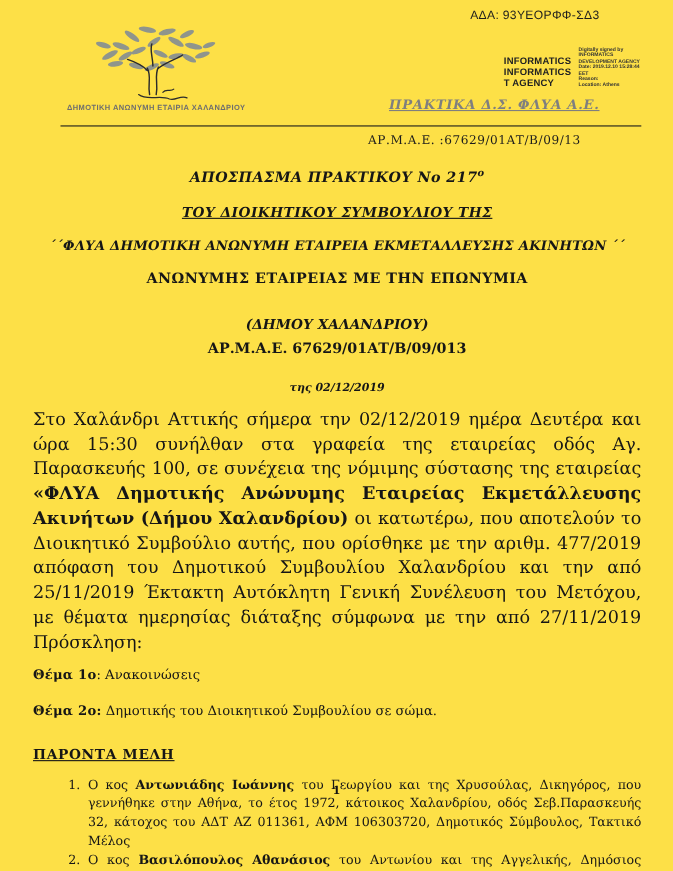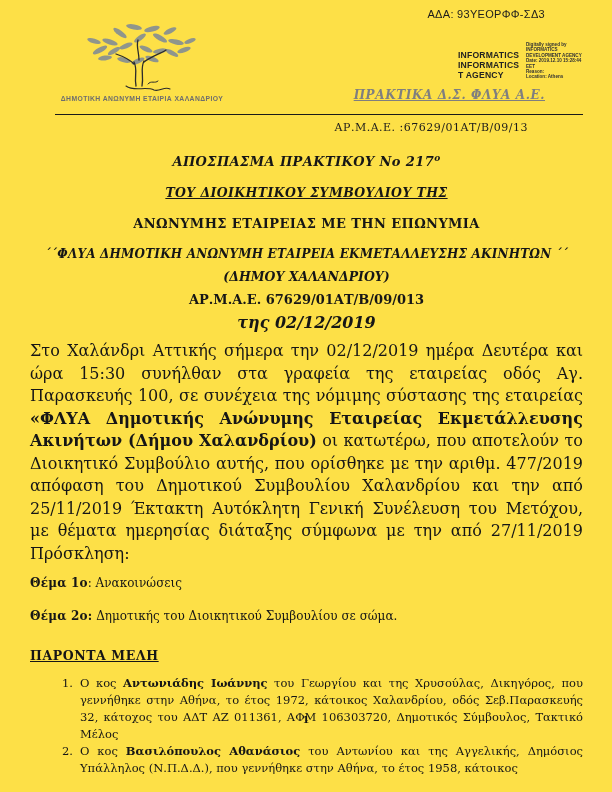--- a/index.html
+++ b/index.html
@@ -48,23 +48,23 @@
   }
   
   .content { position:absolute; top:145px; left:30px; width:553px; }
   .t { text-align:center; line-height:16px; }
   .t1 { margin-top:5px;  font-size:13px;   font-weight:bold; font-style:italic; }
   .t1 .u { letter-spacing:0.4px; }
   .t1 sup { font-size:9px; }
   .t2 { margin-top:15px; font-size:12.5px; font-weight:bold; font-style:italic; text-decoration:underline; letter-spacing:0.4px; }
   .t3 { margin-top:15px; font-size:13px;   font-weight:bold; letter-spacing:0.4px; }
   .t4 { margin-top:14px; font-size:12px;   font-weight:bold; font-style:italic; letter-spacing:0.2px; }
-  .t5 { margin-top:7px;  font-size:12.5px; font-weight:bold; font-style:italic; }
+  .t5 { margin-top:25px;  font-size:12.5px; font-weight:bold; font-style:italic; }
   .t6 { margin-top:7px;  font-size:13px;   font-weight:bold; }
-  .t7 { margin-top:7px;  font-size:16px; font-weight:bold; font-style:italic; }
+  .t7 { margin-top:19px;  font-size:10px; font-weight:bold; font-style:italic; }
   .body-par {
     margin:9px 0 0 0;
     font-size:16px; line-height:22.5px;
     text-align:justify; text-justify:inter-word;
   }
   .topic { margin-top:10px; font-size:12px; line-height:16px; }
   .topic + .topic { margin-top:17px; }
   .topic b { letter-spacing:0.2px; }
   .present-heading {
     margin-top:24px; text-align:left;
@@ -141,22 +141,22 @@
   <div class="doc-series">ΠΡΑΚΤΙΚΑ Δ.Σ. ΦΛΥΑ Α.Ε.</div>
   <div class="head-rule"></div>
   <div class="registry-line">ΑΡ.Μ.Α.Ε. :67629/01ΑΤ/Β/09/13</div>
 
   <div class="content">
 
     <div class="t t1">
       <span class="u"><span>ΑΠΟΣΠΑΣΜΑ ΠΡΑΚΤΙΚΟΥ Νο 217</span><sup>ο</sup></span>
     </div>
     <div class="t t2">ΤΟΥ ΔΙΟΙΚΗΤΙΚΟΥ ΣΥΜΒΟΥΛΙΟΥ ΤΗΣ</div>
+    <div class="t t4">΄΄ΦΛΥΑ ΔΗΜΟΤΙΚΗ ΑΝΩΝΥΜΗ ΕΤΑΙΡΕΙΑ ΕΚΜΕΤΑΛΛΕΥΣΗΣ ΑΚΙΝΗΤΩΝ ΄΄</div>
     <div class="t t3">ΑΝΩΝΥΜΗΣ ΕΤΑΙΡΕΙΑΣ ΜΕ ΤΗΝ ΕΠΩΝΥΜΙΑ</div>
-    <div class="t t4">΄΄ΦΛΥΑ ΔΗΜΟΤΙΚΗ ΑΝΩΝΥΜΗ ΕΤΑΙΡΕΙΑ ΕΚΜΕΤΑΛΛΕΥΣΗΣ ΑΚΙΝΗΤΩΝ ΄΄</div>
     <div class="t t5">(ΔΗΜΟΥ ΧΑΛΑΝΔΡΙΟΥ)</div>
     <div class="t t6">ΑΡ.Μ.Α.Ε. 67629/01ΑΤ/Β/09/013</div>
     <div class="t t7">της 02/12/2019</div>
 
     <p class="body-par"><span>Στο Χαλάνδρι Αττικής σήμερα την 02/12/2019 ημέρα Δευτέρα και ώρα 15:30 συνήλθαν στα γραφεία της εταιρείας οδός Αγ. Παρασκευής 100, σε συνέχεια της νόμιμης σύστασης της εταιρείας </span><b>«ΦΛΥΑ Δημοτικής  Ανώνυμης Εταιρείας Εκμετάλλευσης  Ακινήτων (Δήμου Χαλανδρίου)</b><span> οι κατωτέρω, που αποτελούν το Διοικητικό Συμβούλιο αυτής, που ορίσθηκε με την αριθμ. 477/2019 απόφαση του Δημοτικού Συμβουλίου Χαλανδρίου και την από 25/11/2019 Έκτακτη Αυτόκλητη Γενική Συνέλευση του Μετόχου, με θέματα ημερησίας διάταξης σύμφωνα με την από 27/11/2019 Πρόσκληση:</span></p>
 
     <div class="topic"><b>Θέμα 1ο</b><span>: Ανακοινώσεις</span></div>
     <div class="topic"><b>Θέμα 2ο:</b><span> Δημοτικής του Διοικητικού Συμβουλίου σε σώμα.</span></div>
 
     <div class="present-heading">ΠΑΡΟΝΤΑ ΜΕΛΗ</div>

